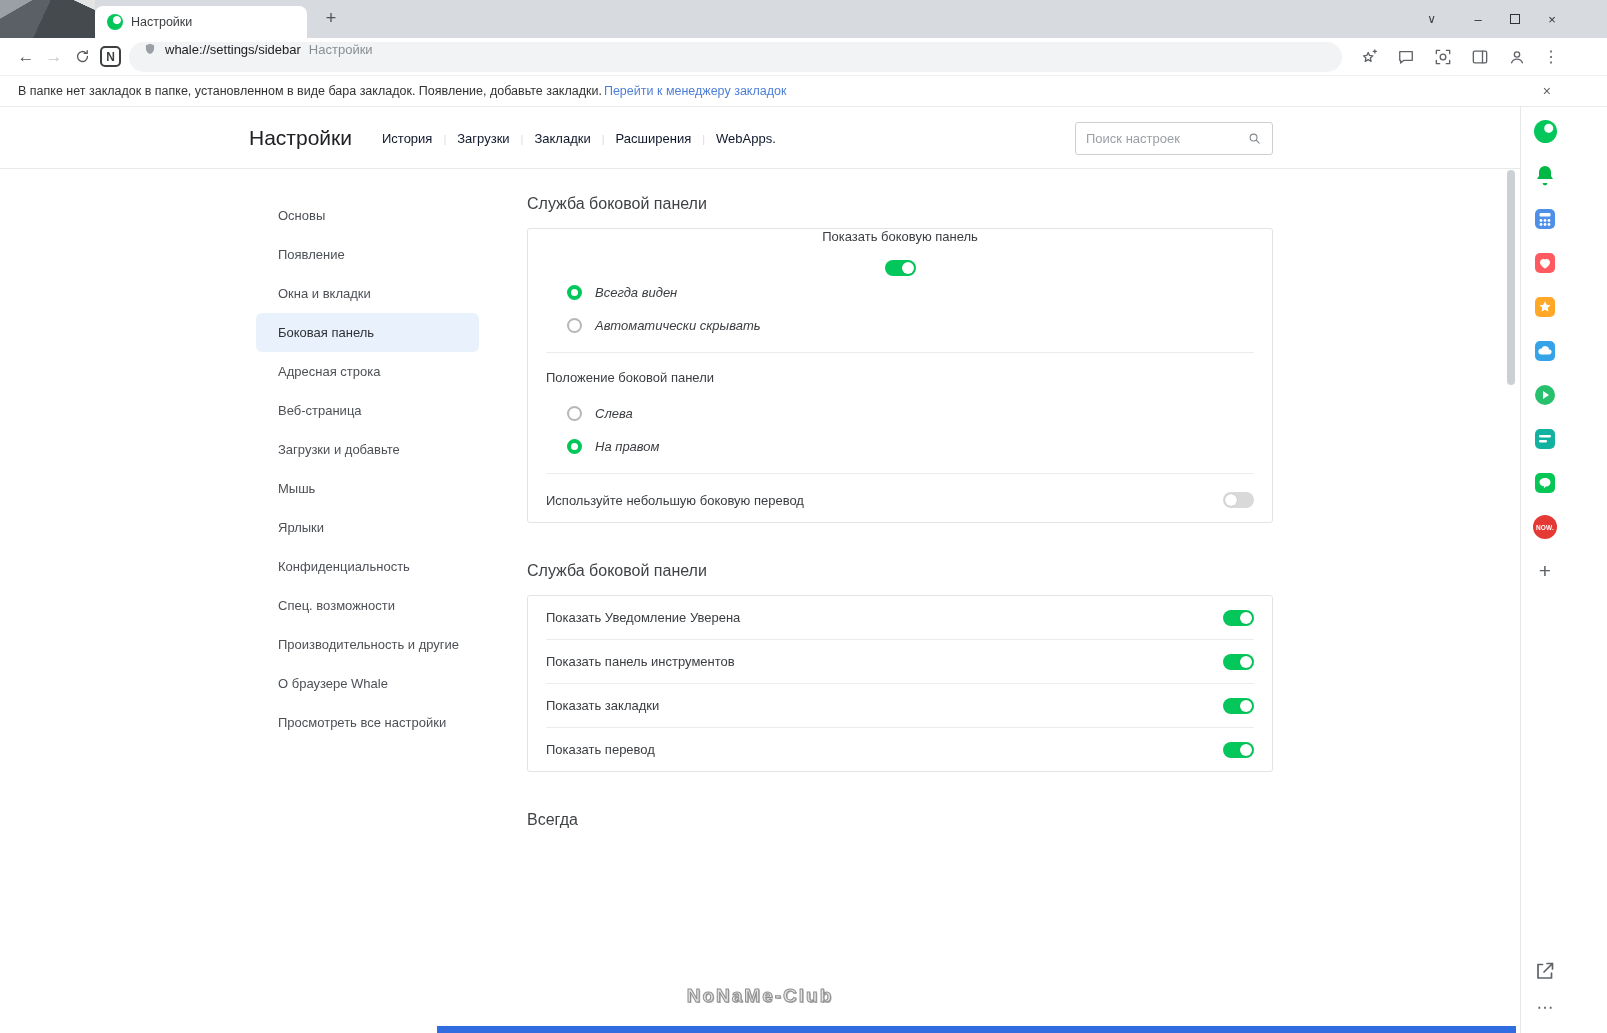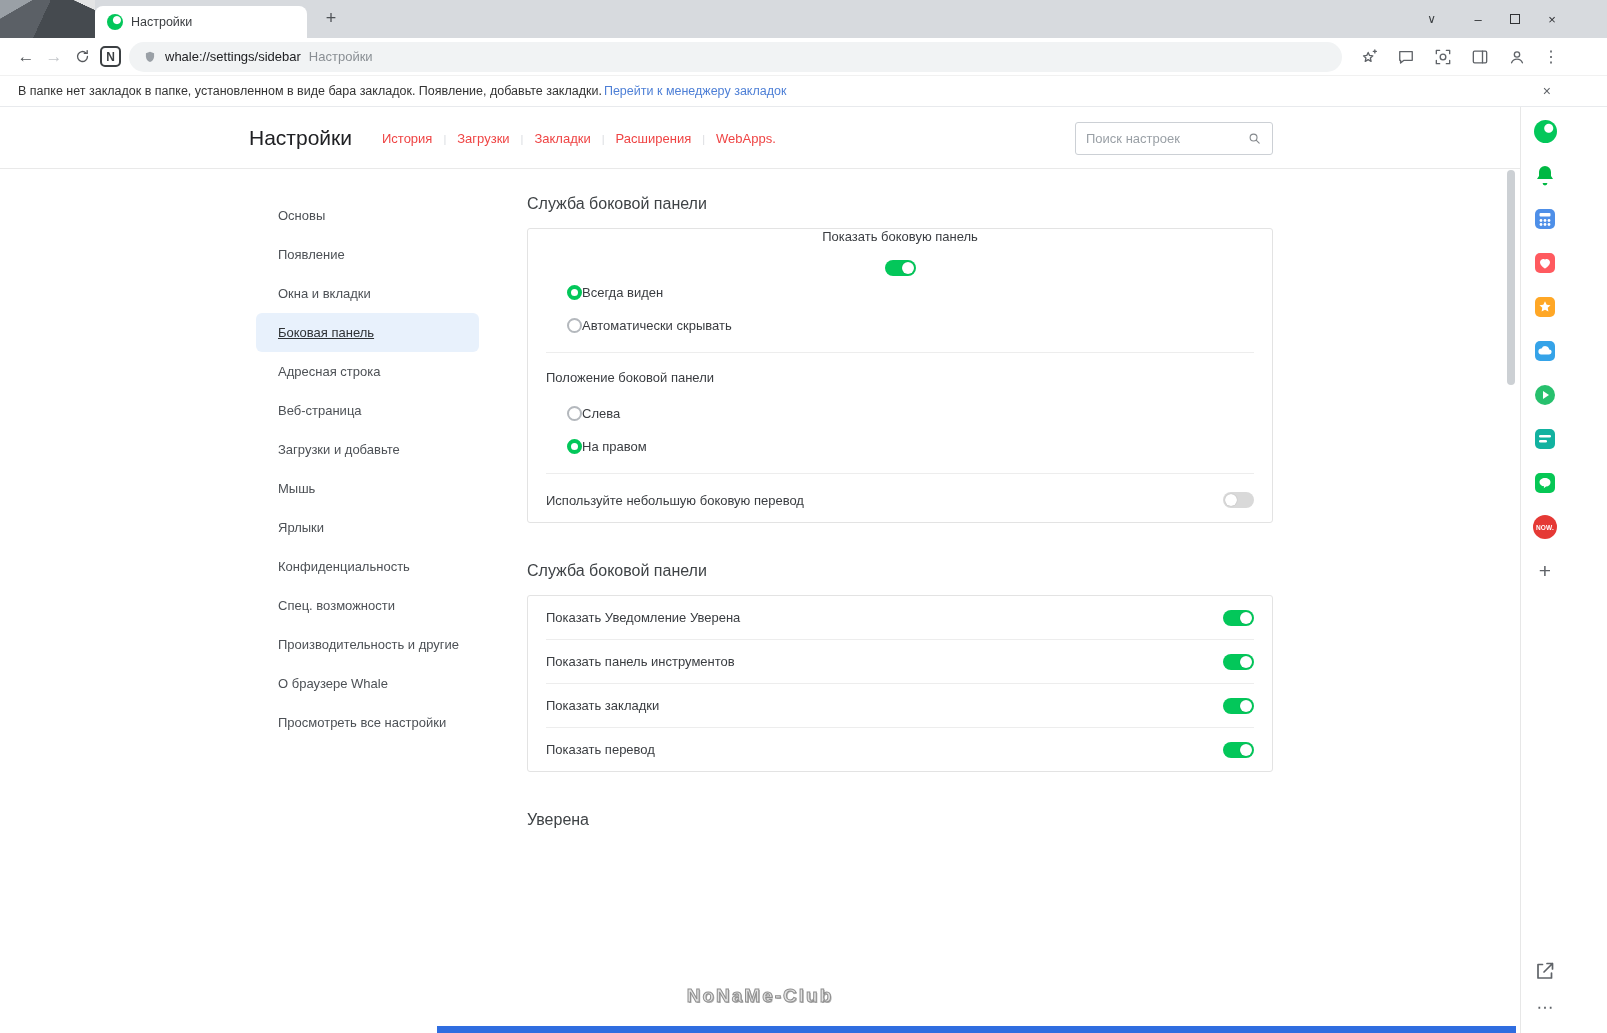--- a/index.html
+++ b/index.html
@@ -27,64 +27,64 @@
 
   
   .toolbar { position:absolute; top:38px; left:0; right:0; height:38px; background:#fff;
     display:flex; align-items:center; padding:0 10px 0 12px; border-bottom:1px solid #f1f1f1; }
   .nav-btn { width:28px; height:28px; display:flex; align-items:center; justify-content:center;
     font-size:17px; color:#55585c; flex:none; cursor:pointer; }
   .nav-btn.disabled { color:#c3c6ca; }
   .n-badge { width:21px; height:21px; border:2px solid #3c4043; border-radius:5px; font-weight:bold;
     font-size:12px; display:flex; align-items:center; justify-content:center; margin:0 8px 0 4px; color:#3c4043; flex:none; cursor:pointer; }
   .url-bar { flex:1; height:30px; background:#f1f3f4; border-radius:15px; display:flex;
-    align-items:center; padding:0 14px; gap:8px; margin-right:16px; cursor:text; }
+    align-items:flex-start; padding:0 14px; gap:8px; margin-right:16px; cursor:text; }
   .url-icon { width:14px; height:14px; flex:none; }
   .url-text { font-size:13px; color:#202124; white-space:nowrap; }
   .url-context { font-size:13px; color:#8a8f94; white-space:nowrap; }
   .toolbar-icons { display:flex; align-items:center; gap:15px; margin-right:38px; }
   .tool-icon { width:22px; height:22px; display:flex; align-items:center; justify-content:center; cursor:pointer; }
   .tool-icon svg { width:20px; height:20px; stroke:#5f6368; fill:none; stroke-width:1.6; stroke-linejoin:round; stroke-linecap:round; }
   .dots-v { font-size:16px; color:#5f6368; cursor:pointer; width:16px; text-align:center; }
 
   
   .bookmark-bar { position:absolute; top:76px; left:0; right:0; height:31px; background:#fff;
     border-bottom:1px solid #e8eaed; display:flex; align-items:center; padding:0 18px; font-size:12.5px; color:#333; }
   .bm-link { color:#4d7fd6; cursor:pointer; margin-left:2px; }
   .bm-close { position:absolute; right:56px; color:#5f6368; font-size:14px; cursor:pointer; }
 
   
   .page { position:absolute; top:107px; left:0; width:1520px; bottom:0; background:#fff; }
 
   .settings-header { position:absolute; top:0; left:0; right:0; height:62px; border-bottom:1px solid #e9e9e9; background:#fff; }
   .header-inner { position:absolute; left:249px; right:247px; height:62px; display:flex; align-items:center; }
   .page-title { font-size:21px; color:#202124; font-weight:400; white-space:nowrap; }
-  .header-nav { display:flex; align-items:center; margin-left:30px; font-size:13px; color:#ef4444; }
+  .header-nav { display:flex; align-items:center; margin-left:30px; font-size:13px; color:#0f172a; }
   .header-nav a { cursor:pointer; white-space:nowrap; }
   .header-nav a + a::before { content:"|"; color:#dadce0; margin:0 11px; font-size:11px; }
   .search-box { margin-left:auto; width:198px; height:33px; border:1px solid #ccd0d5; border-radius:3px;
     display:flex; align-items:center; padding:0 10px; background:#fff; }
   .search-box input { border:0; outline:0; flex:1; font-size:13px; color:#333; font-family:inherit; background:transparent; min-width:0; }
   .search-box input::placeholder { color:#9aa0a6; }
   .search-box svg { width:15px; height:15px; stroke:#85898d; fill:none; stroke-width:1.8; stroke-linecap:round; flex:none; }
 
   
   .settings-nav { position:absolute; left:256px; top:89px; width:223px; font-size:13px; color:#4d5156; }
   .nav-item { height:39px; display:flex; align-items:center; padding-left:22px; border-radius:6px; cursor:pointer; white-space:nowrap; }
-  .nav-item.selected { background:#e8f1fc; color:#2f3235;text-decoration:underline; }
+  .nav-item.selected { background:#e8f1fc; color:#2f3235; }
 
   
   .settings-main { position:absolute; left:527px; top:0; width:746px; padding-top:88px; }
   .section-title { font-size:16px; color:#3f4346; font-weight:400; }
   .section-title.gap { margin-top:39px; }
   .card { border:1px solid #e3e3e3; border-radius:3px; background:#fff; margin-top:15px; }
   .row { display:flex; align-items:center; justify-content:space-between; padding:0 18px; }
   .h47 { height:47px;flex-direction:column; } .h44 { height:44px; }
   .lbl { font-size:13px; color:#3a3d41; }
-  .radio-row { height:33px; display:flex; align-items:center; padding-left:39px; font-size:13px; color:#3a3d41; }
+  .radio-row { height:33px; display:flex; align-items:center; gap:13px; padding-left:39px; font-size:13px; color:#3a3d41;font-style:italic; }
   .radio-group { padding-bottom:6px; }
   .sub-label { height:40px; display:flex; align-items:center; padding-left:18px; font-size:13px; color:#3a3d41; }
   .divider { border-top:1px solid #ededed; margin:4px 18px; }
   .divider.flush { margin:0 18px; }
 
   .toggle { position:relative; width:31px; height:16px; border-radius:8px; background:#03c75a; display:inline-block; flex:none; cursor:pointer; }
   .toggle::after { content:""; position:absolute; top:2px; width:12px; height:12px; border-radius:50%; background:#fff; box-shadow:0 0 1px rgba(0,0,0,.3); }
   .toggle.on::after { right:2px; }
   .toggle.off { background:#d9d9d9; }
   .toggle.off::after { left:2px; }
@@ -289,21 +289,21 @@
         <span class="lbl">Показать закладки</span>
         <span class="toggle on"></span>
       </div>
       <div class="divider flush"></div>
       <div class="srow">
         <span class="lbl">Показать перевод</span>
         <span class="toggle on"></span>
       </div>
     </div>
 
-    <h2 class="section-title gap">Уверена</h2>
+    <h2 class="section-title gap">Всегда</h2>
 
   </div>
 
   <div class="watermark">NoNaMe-Club</div>
 </div>
 
 <div class="blue-bar"></div>
 
 <div class="scrollbar">
   <div class="scroll-thumb"></div>

